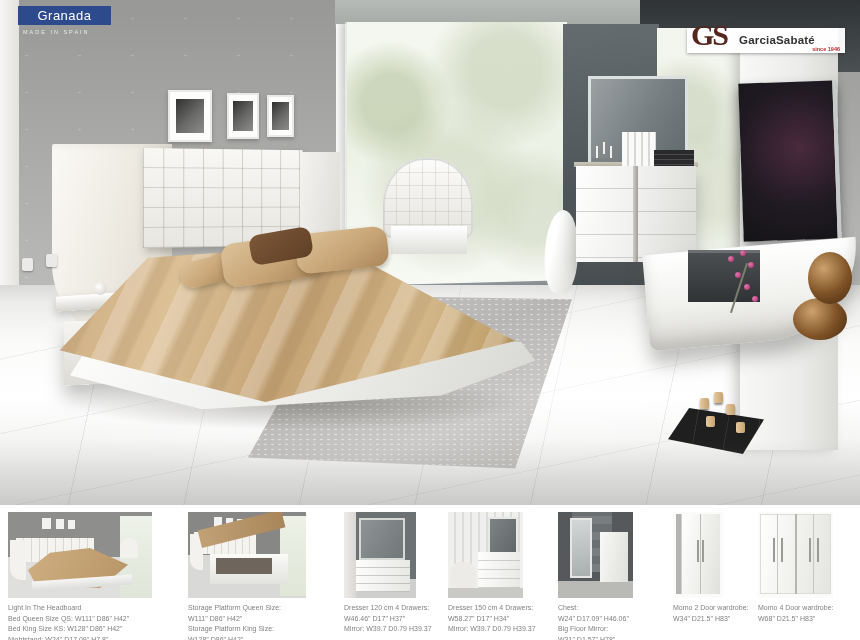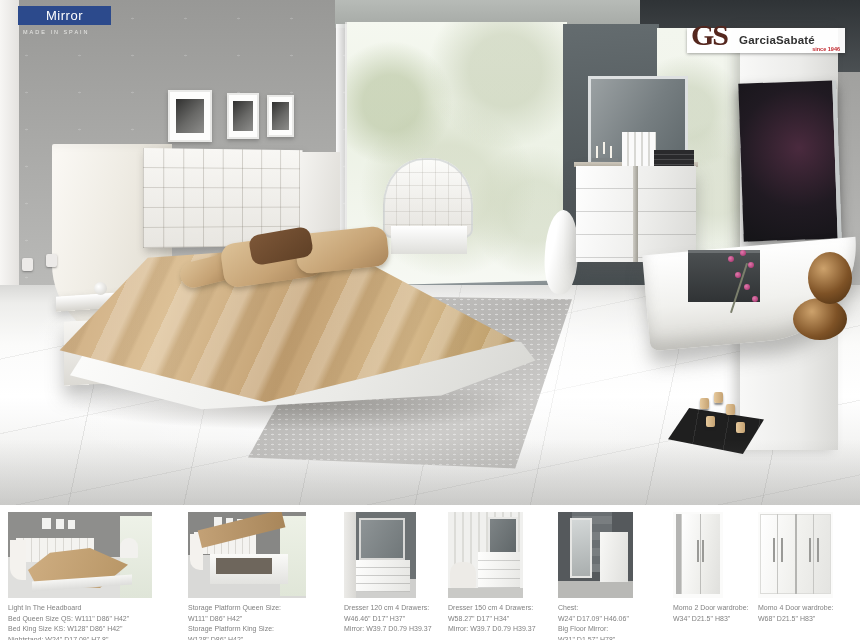--- a/index.html
+++ b/index.html
@@ -247,21 +247,21 @@
   <div class="abs game-piece" style="left:726px;top:404px;"></div>
   <div class="abs game-piece" style="left:706px;top:416px;"></div>
   <div class="abs game-piece" style="left:736px;top:422px;"></div>
 
   <div class="abs switch" style="left:22px;top:258px;"></div>
   <div class="abs switch" style="left:46px;top:254px;"></div>
   <div class="abs reflection-band"></div>
 </div>
 
 <div id="badge">
-  <span class="t">Mirror</span>
+  <span class="t">Granada</span>
 </div>
 <div id="origin">MADE IN SPAIN</div>
 
 <div id="logo">
   <span class="gs">GS</span>
   <span class="brand">GarciaSabaté</span>
   <span class="since">since 1946</span>
 </div>
 
 <div class="product" style="left:8px;width:178px;">

